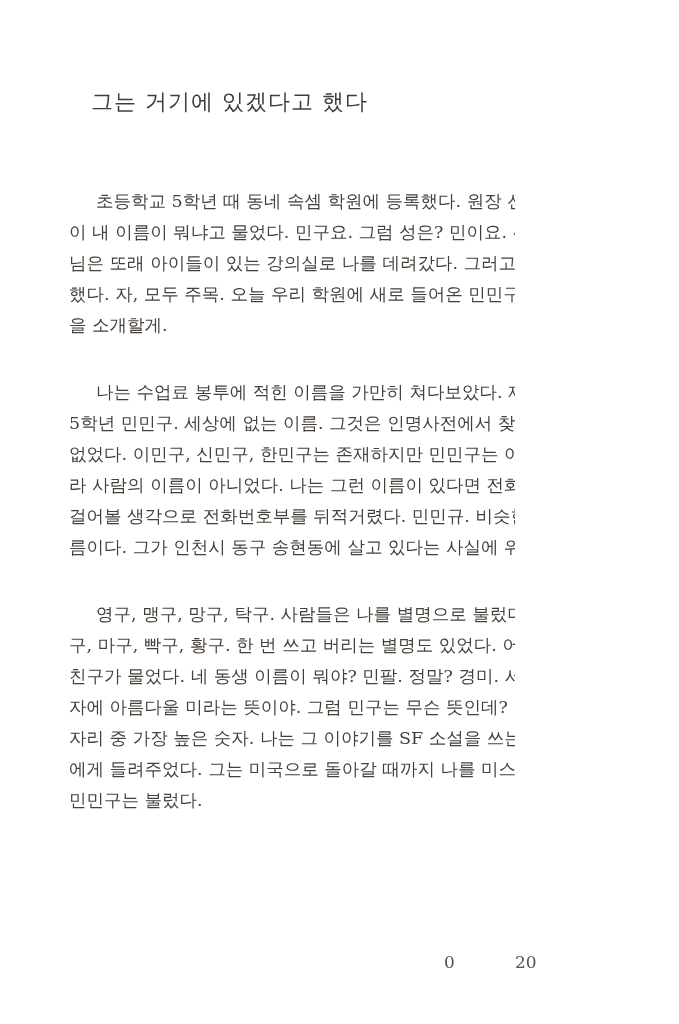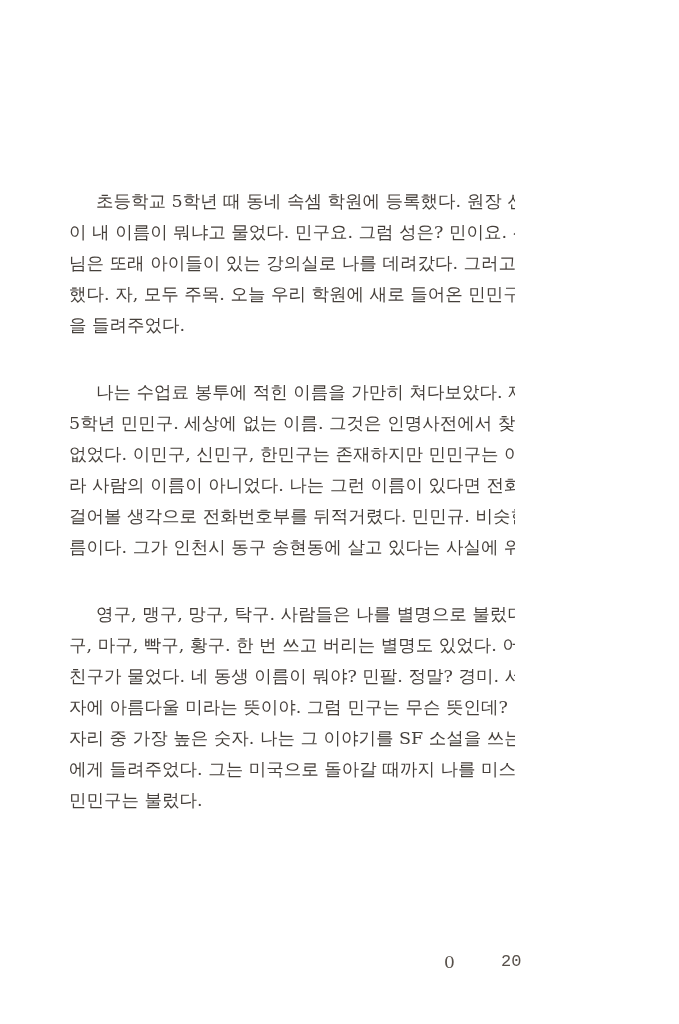--- a/index.html
+++ b/index.html
@@ -55,35 +55,36 @@
     height: 26px;
     font-size: 17px;
     color: #57504a;
   }
   .footer-num {
     position: absolute;
     top: 0;
     white-space: nowrap;
   }
   .footer-num.chapter { left: 444px; }
-  .footer-num.pagenum { left: 501px; font-family: Liberation Mono, monospace; }
+  .footer-num.pagenum { left: 515px; }
 </style>
 </head>
 <body>
 
 <div class="page">
 
+  <h1 class="chapter-title">그는 거기에 있겠다고 했다</h1>
 
   <div class="body-text">
       <div class="paragraph">
         <div class="line first">초등학교 5학년 때 동네 속셈 학원에 등록했다. 원장 선생님</div>
         <div class="line">이 내 이름이 뭐냐고 물었다. 민구요. 그럼 성은? 민이요. 선생</div>
         <div class="line">님은 또래 아이들이 있는 강의실로 나를 데려갔다. 그러고는 말</div>
         <div class="line">했다. 자, 모두 주목. 오늘 우리 학원에 새로 들어온 민민구 학생</div>
-        <div class="line final">을 들려주었다.</div>
+        <div class="line final">을 소개할게.</div>
       </div>
       <div class="paragraph">
         <div class="line first">나는 수업료 봉투에 적힌 이름을 가만히 쳐다보았다. 재현학원</div>
         <div class="line">5학년 민민구. 세상에 없는 이름. 그것은 인명사전에서 찾을 수</div>
         <div class="line">없었다. 이민구, 신민구, 한민구는 존재하지만 민민구는 이 나</div>
         <div class="line">라 사람의 이름이 아니었다. 나는 그런 이름이 있다면 전화라도</div>
         <div class="line">걸어볼 생각으로 전화번호부를 뒤적거렸다. 민민규. 비슷한 이</div>
         <div class="line">름이다. 그가 인천시 동구 송현동에 살고 있다는 사실에 위안을</div>
       </div>
       <div class="paragraph">

